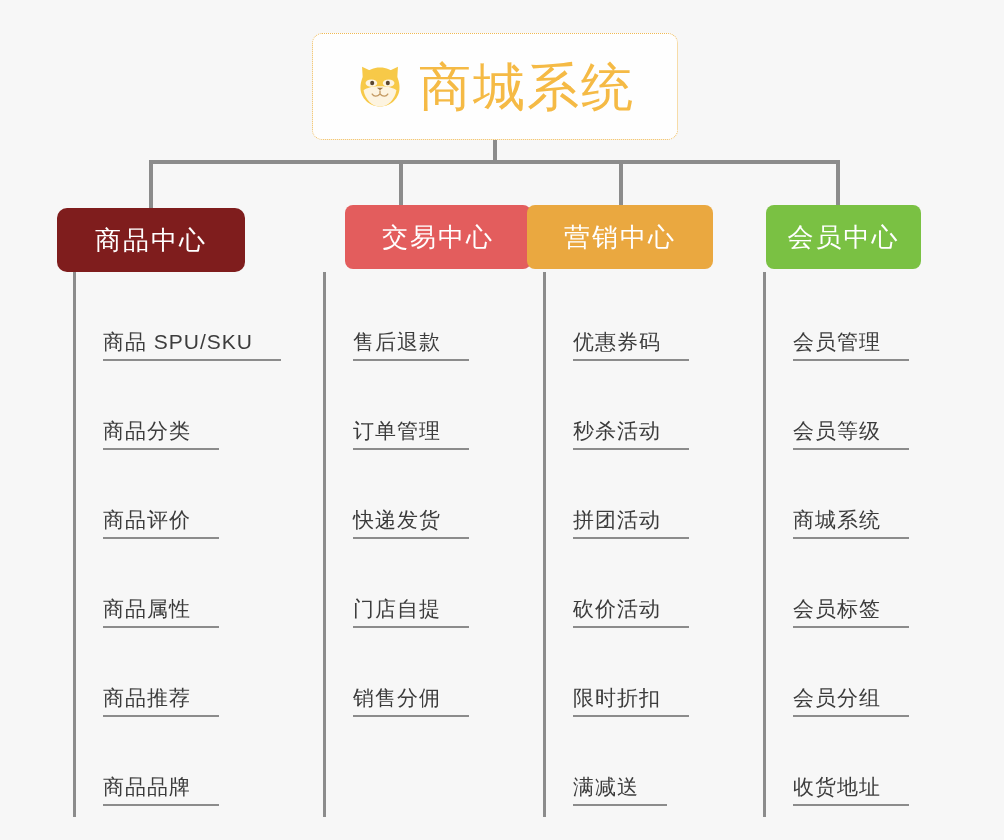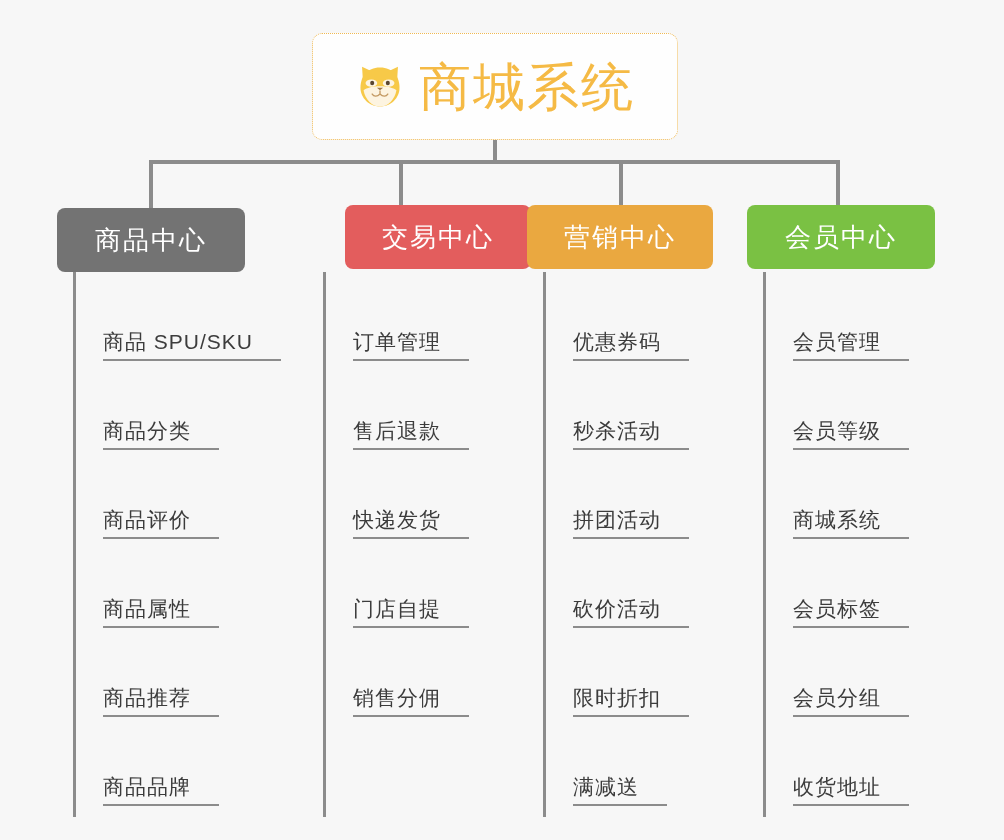--- a/index.html
+++ b/index.html
@@ -133,30 +133,30 @@
   </div>
 
   <div class="conn conn-v" style="left:493px; top:140px; height:24px;"></div>
   <div class="conn conn-h" style="left:150px; top:160px; width:688px;"></div>
 
   <div class="conn conn-v" style="left:149px; top:160px; height:50px;"></div>
   <div class="conn conn-v" style="left:399px; top:160px; height:47px;"></div>
   <div class="conn conn-v" style="left:619px; top:160px; height:47px;"></div>
   <div class="conn conn-v" style="left:836px; top:160px; height:47px;"></div>
 
-  <div class="branch" style="left:57px; top:208px; width:188px; background:#737373;">
+  <div class="branch" style="left:57px; top:208px; width:188px; background:#7f1d1d;border-radius:10px;">
     <span>商品中心</span>
   </div>
   <div class="branch" style="left:307px; top:205px; width:186px; background:#e35d5d;margin-left:38px;">
     <span>交易中心</span>
   </div>
   <div class="branch" style="left:527px; top:205px; width:186px; background:#eaa840;">
     <span>营销中心</span>
   </div>
-  <div class="branch" style="left:747px; top:205px; width:188px; background:#7ac143;text-align:right;">
+  <div class="branch" style="left:766px; top:205px; width:155px; background:#7ac143;text-align:right;">
     <span>会员中心</span>
   </div>
 
   <div class="leaf-col" style="left:73px;">
     <div class="leaf-spine" style="height:545px;"></div>
     <div class="leaf-item">
       <span class="leaf-label">商品 SPU/SKU</span>
     </div>
     <div class="leaf-item">
       <span class="leaf-label">商品分类</span>
@@ -171,26 +171,26 @@
       <span class="leaf-label">商品推荐</span>
     </div>
     <div class="leaf-item">
       <span class="leaf-label">商品品牌</span>
     </div>
   </div>
 
   <div class="leaf-col" style="left:323px;">
     <div class="leaf-spine" style="height:545px;"></div>
     <div class="leaf-item">
+      <span class="leaf-label">售后退款</span>
+    </div>
+    <div class="leaf-item">
       <span class="leaf-label">订单管理</span>
     </div>
     <div class="leaf-item">
-      <span class="leaf-label">售后退款</span>
-    </div>
-    <div class="leaf-item">
       <span class="leaf-label">快递发货</span>
     </div>
     <div class="leaf-item">
       <span class="leaf-label">门店自提</span>
     </div>
     <div class="leaf-item">
       <span class="leaf-label">销售分佣</span>
     </div>
   </div>
 

